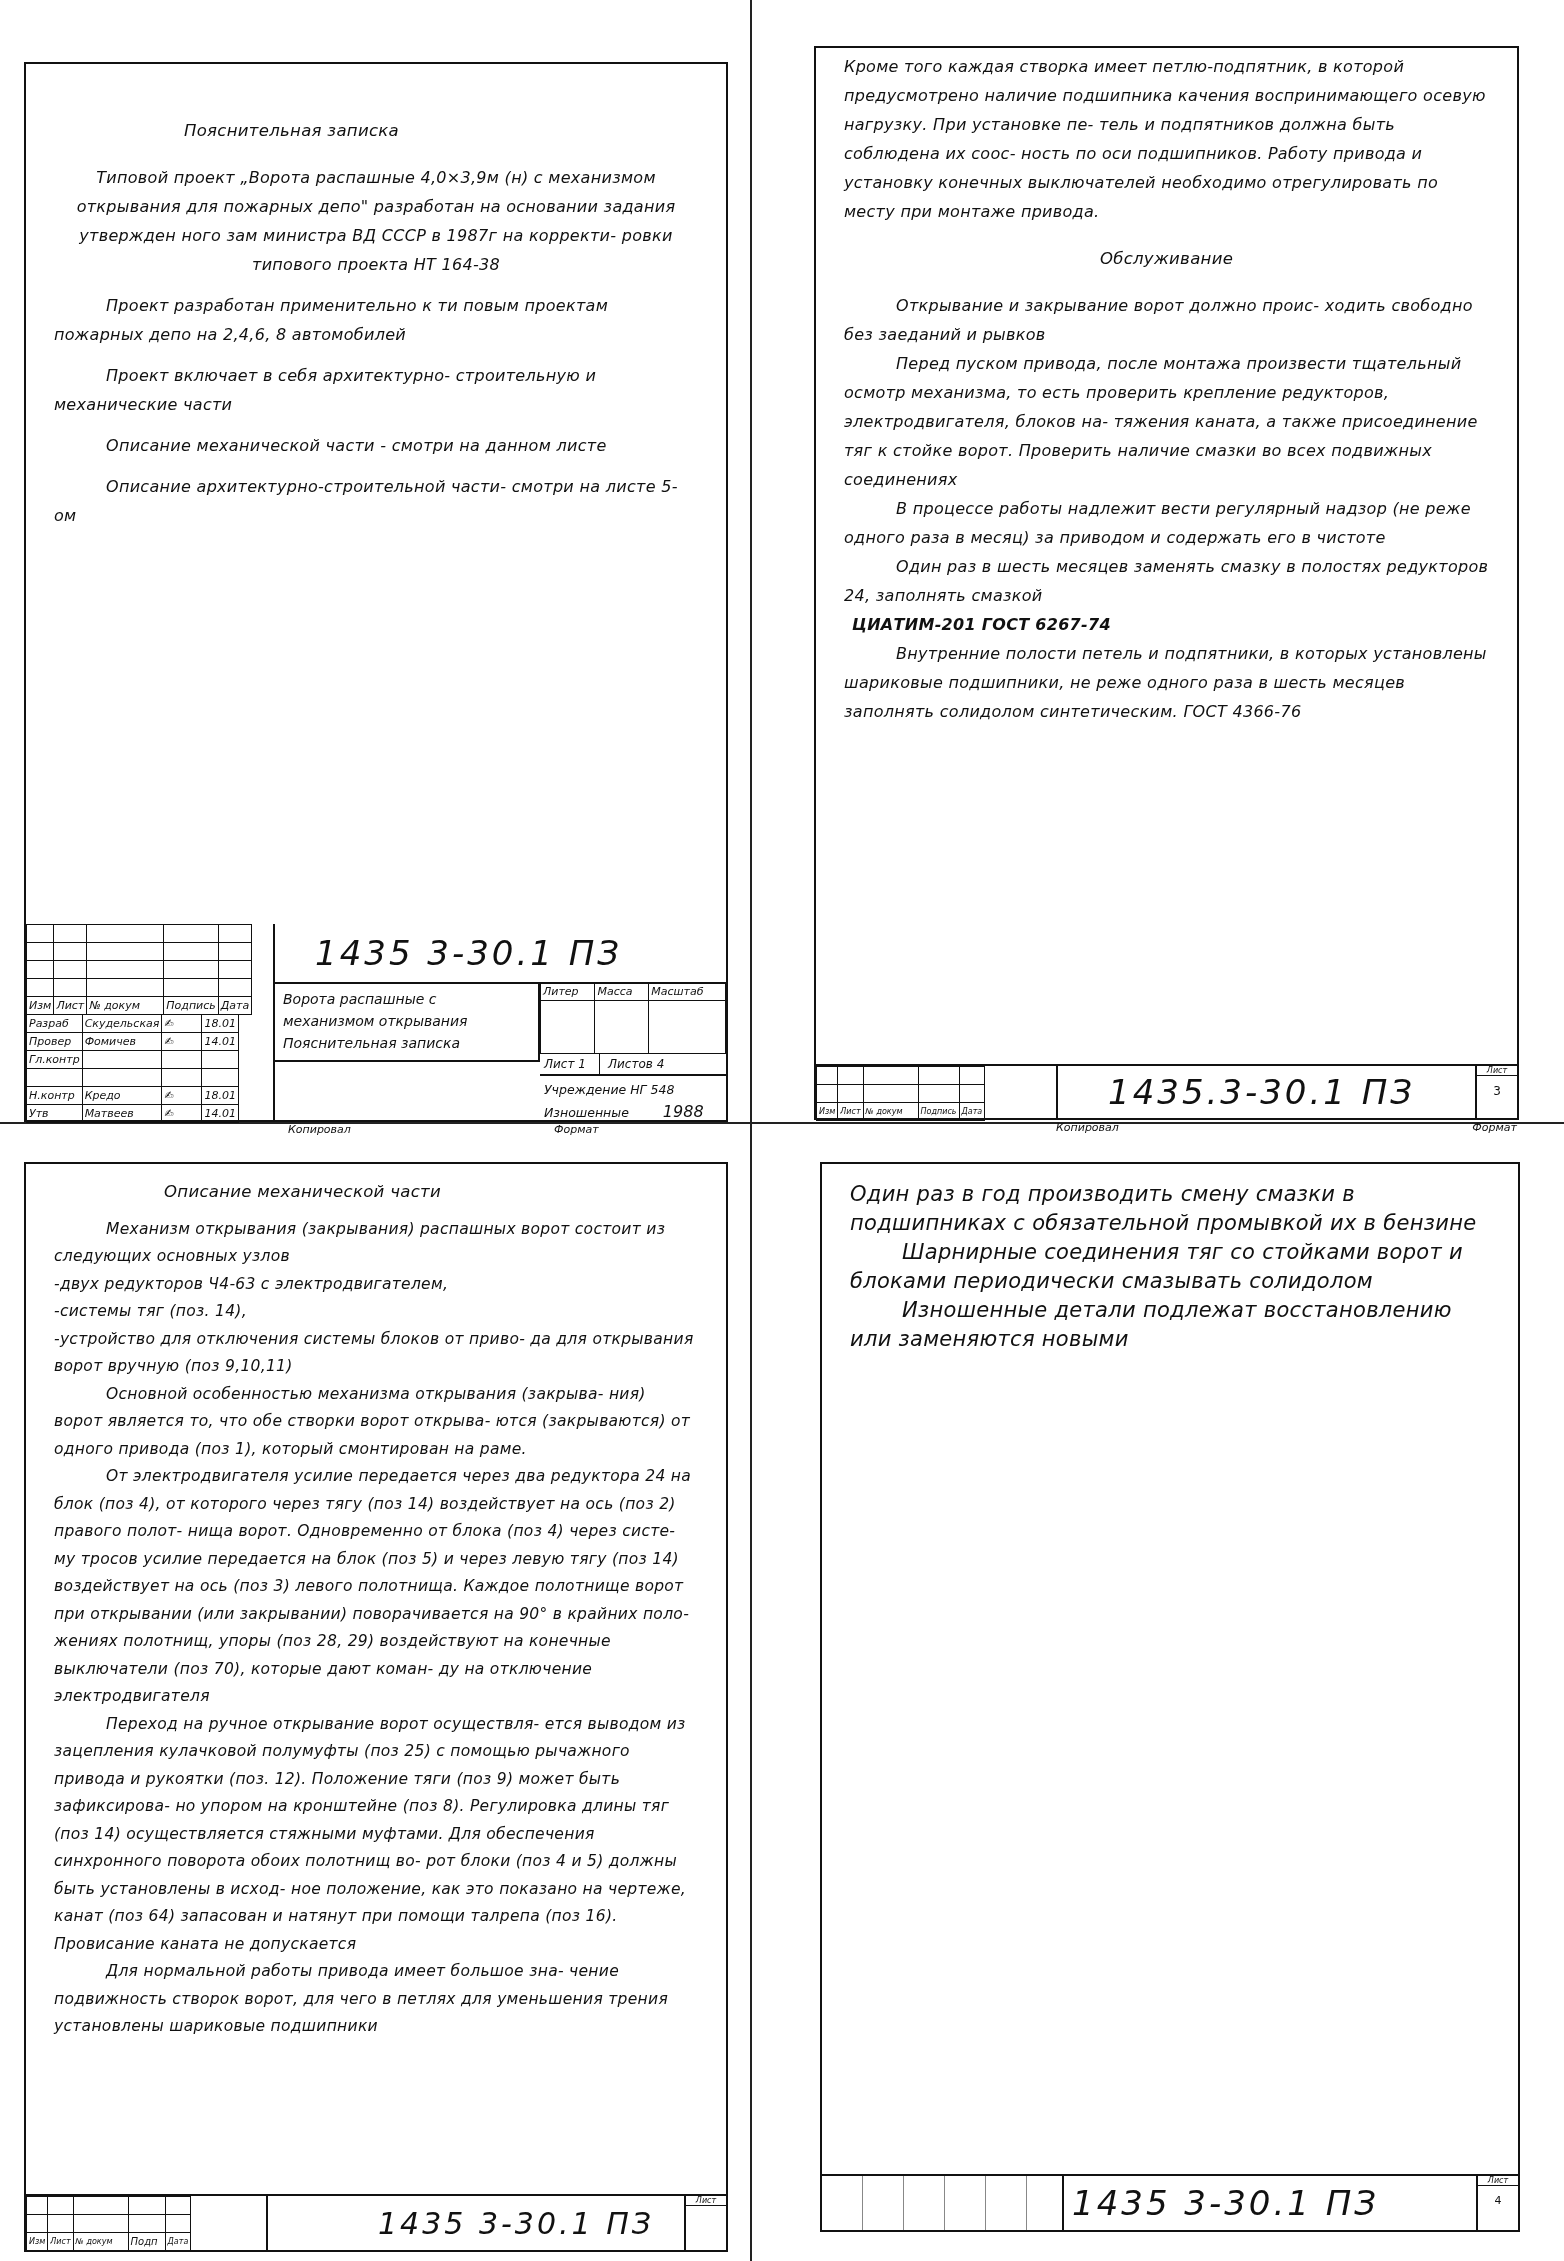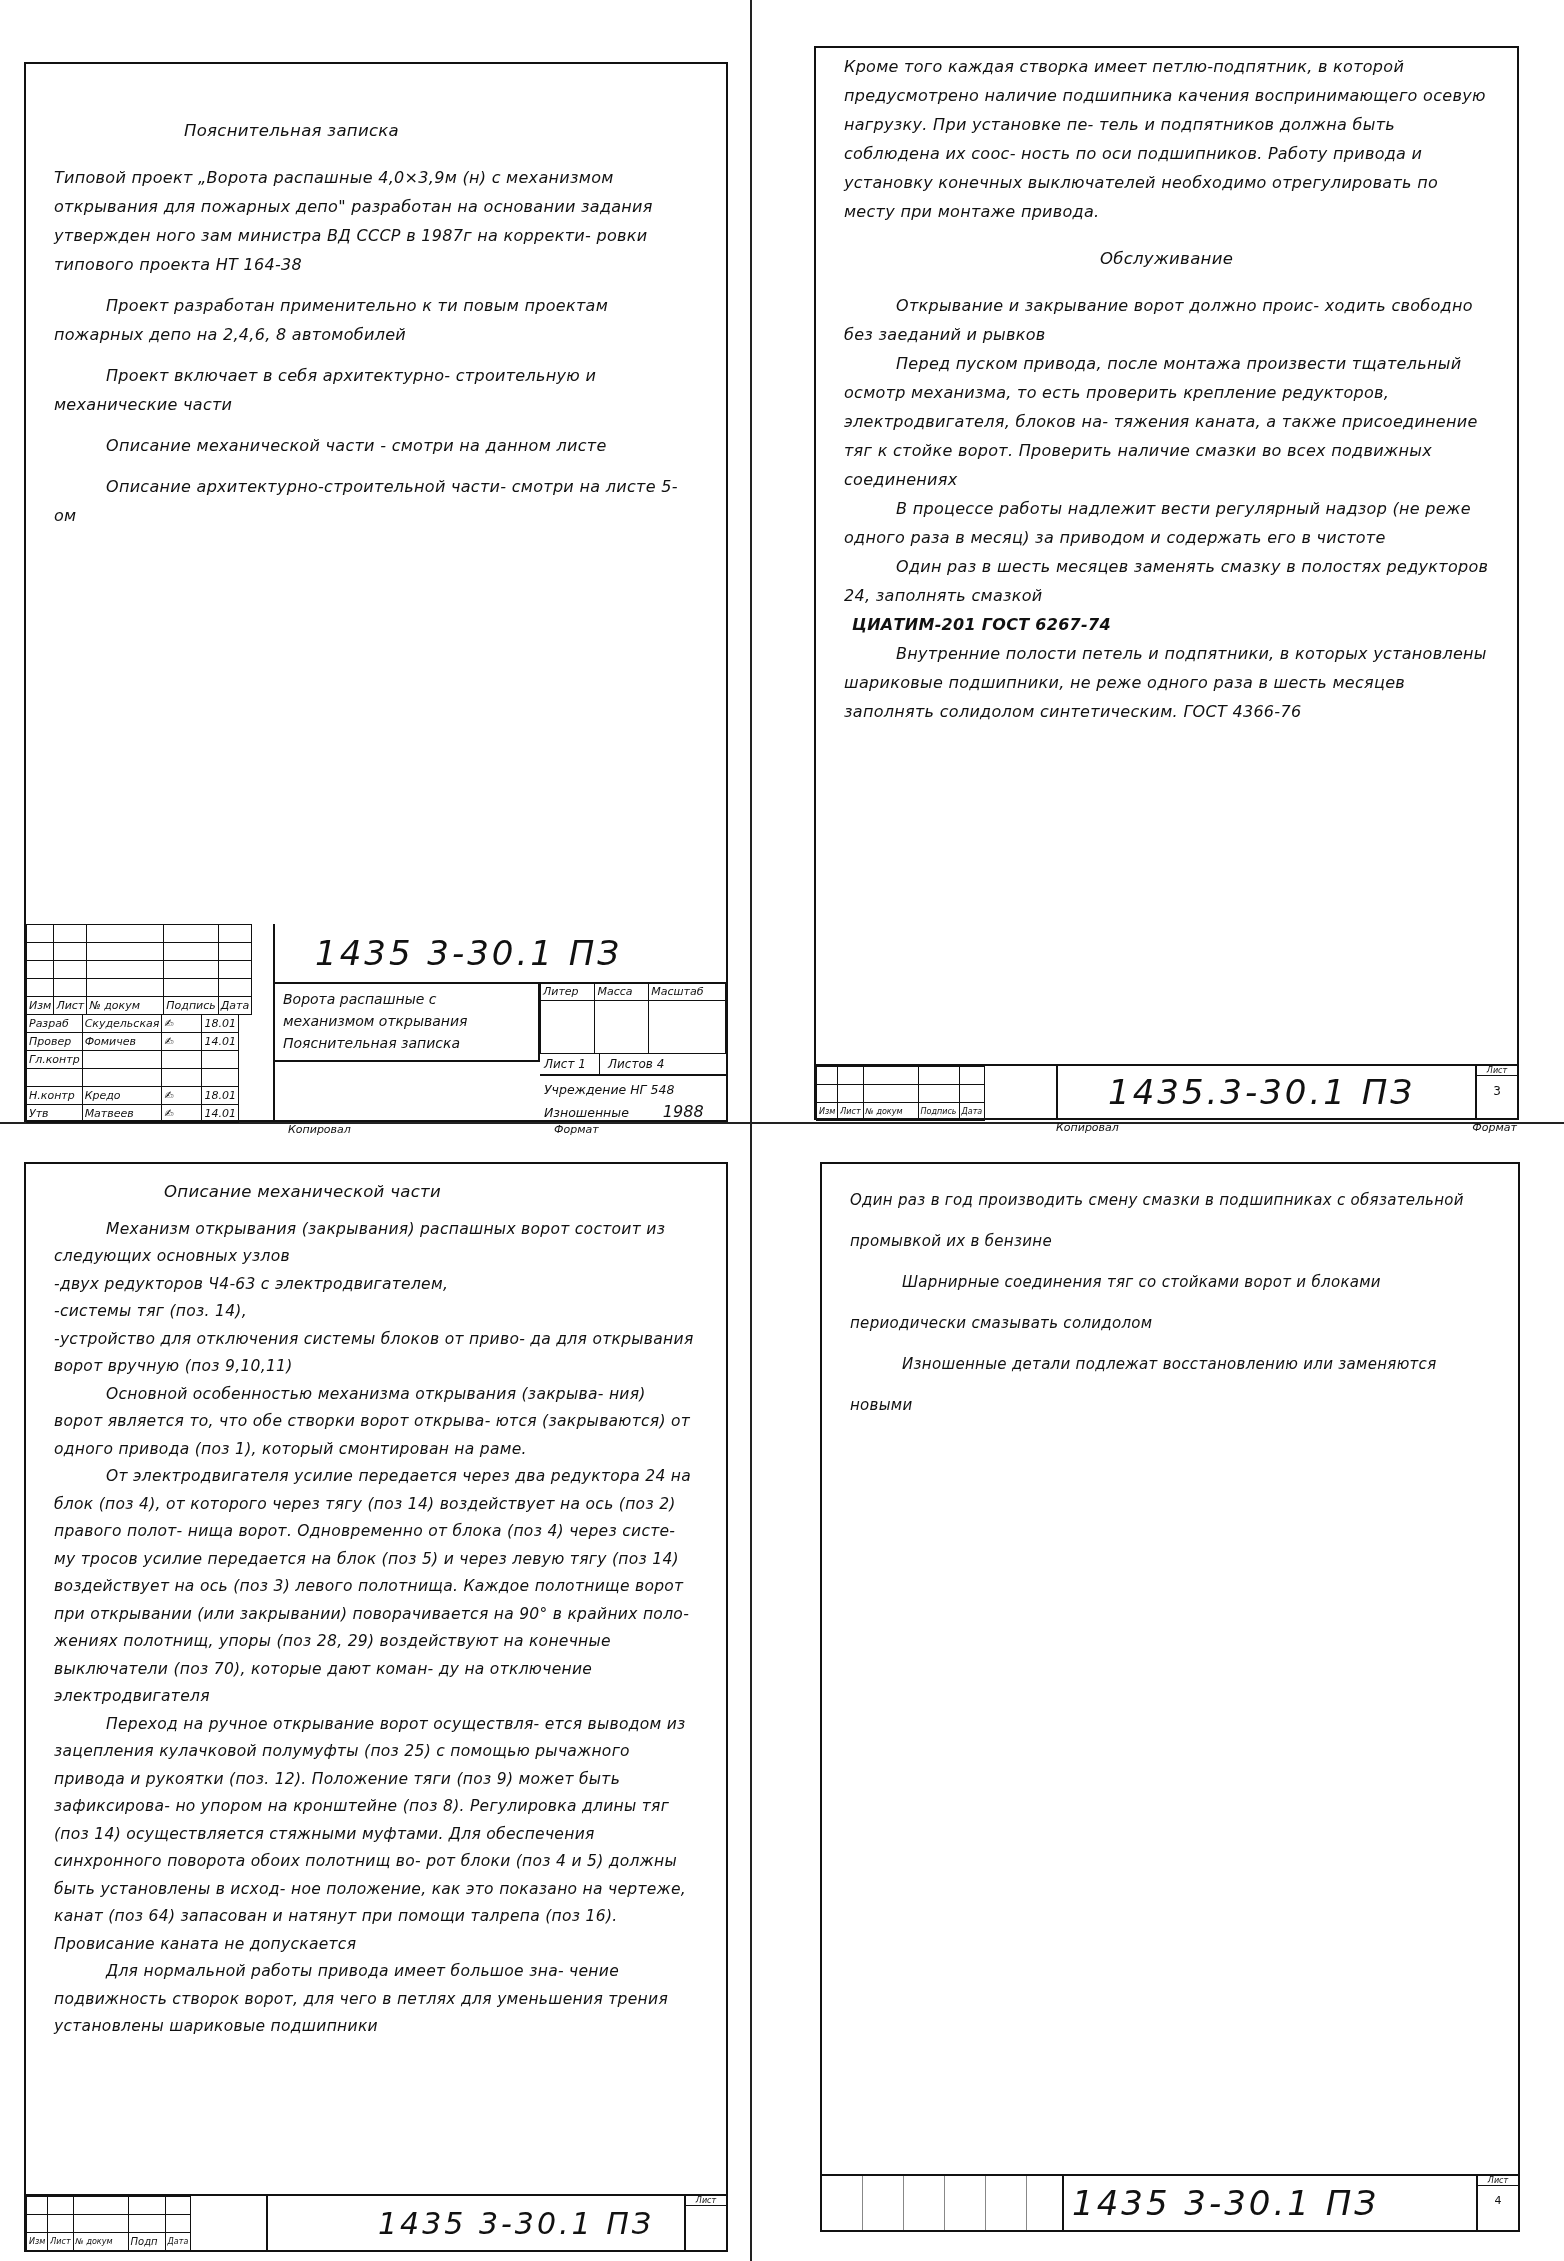--- a/index.html
+++ b/index.html
@@ -27,21 +27,21 @@
 </style>
 </head>
 <body>
 
 <div class="divider-v"></div>
 <div class="divider-h"></div>
 
 <div class="sheet" style="left:24px; top:62px; width:704px; height:1060px;">
   <div class="body" style="padding-top:34px;">
     <div class="heading" style="text-align:left; padding-left:130px;">Пояснительная записка</div>
-    <p class="para" style="text-indent:0;">Типовой проект „Ворота распашные 4,0×3,9м (н) с механизмом открывания для пожарных депо" разработан на основании задания утвержден ного зам министра ВД СССР в 1987г на корректи- ровки типового проекта НТ 164-38</p>
+    <p class="para" style="text-indent:0;text-align:center;">Типовой проект „Ворота распашные 4,0×3,9м (н) с механизмом открывания для пожарных депо" разработан на основании задания утвержден ного зам министра ВД СССР в 1987г на корректи- ровки типового проекта НТ 164-38</p>
     <p class="para">Проект разработан применительно к ти повым проектам пожарных депо на 2,4,6, 8 автомобилей</p>
     <p class="para">Проект включает в себя архитектурно- строительную и механические части</p>
     <p class="para">Описание механической части - смотри на данном листе</p>
     <p class="para">Описание архитектурно-строительной части- смотри на листе 5-ом</p>
   </div>
 
   <div class="tb" style="height:196px; border-top:none;">
     <div style="position:absolute; left:0; top:0; display:flex;">
       <table>
         <tbody>
@@ -256,21 +256,21 @@
       <span class="code" style="font-size:30px;">1435 3-30.1 ПЗ</span>
     </div>
     <div style="position:absolute; right:0; top:0; bottom:0; width:40px; border-left:2px solid #111;">
       <div style="font-size:8px; font-style:italic; border-bottom:1.5px solid #111; text-align:center;">Лист</div>
       <div style="font-size:12px; text-align:center;"></div>
     </div>
   </div>
 </div>
 
 <div class="sheet" style="left:820px; top:1162px; width:700px; height:1070px;">
-  <div class="body" style="padding-top:16px; font-size:15px; line-height:41px;">
+  <div class="body" style="padding-top:16px; font-size:21px; line-height:29px;">
     <p class="para tight" style="text-indent:0;">Один раз в год производить смену смазки в подшипниках с обязательной промывкой их в бензине</p>
     <p class="para tight">Шарнирные соединения тяг со стойками ворот и блоками периодически смазывать солидолом</p>
     <p class="para tight">Изношенные детали подлежат восстановлению или заменяются новыми</p>
   </div>
   <div class="tb" style="height:54px;">
     <div style="position:absolute; left:0; top:0; bottom:0; width:240px; border-right:2px solid #111; background:repeating-linear-gradient(90deg, transparent 0 40px, #888 40px 41px);"></div>
     <div style="position:absolute; left:240px; right:40px; top:0; bottom:0; display:flex; align-items:center; padding-left:10px;">
       <span class="code">1435 3-30.1 ПЗ</span>
     </div>
     <div style="position:absolute; right:0; top:0; bottom:0; width:40px; border-left:2px solid #111;">

